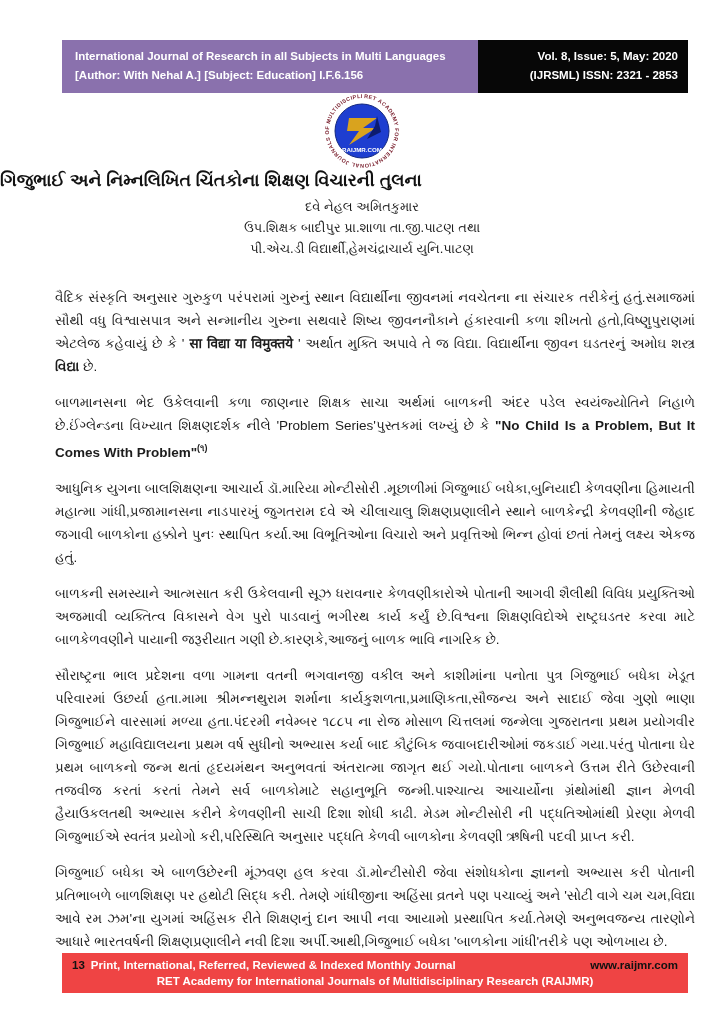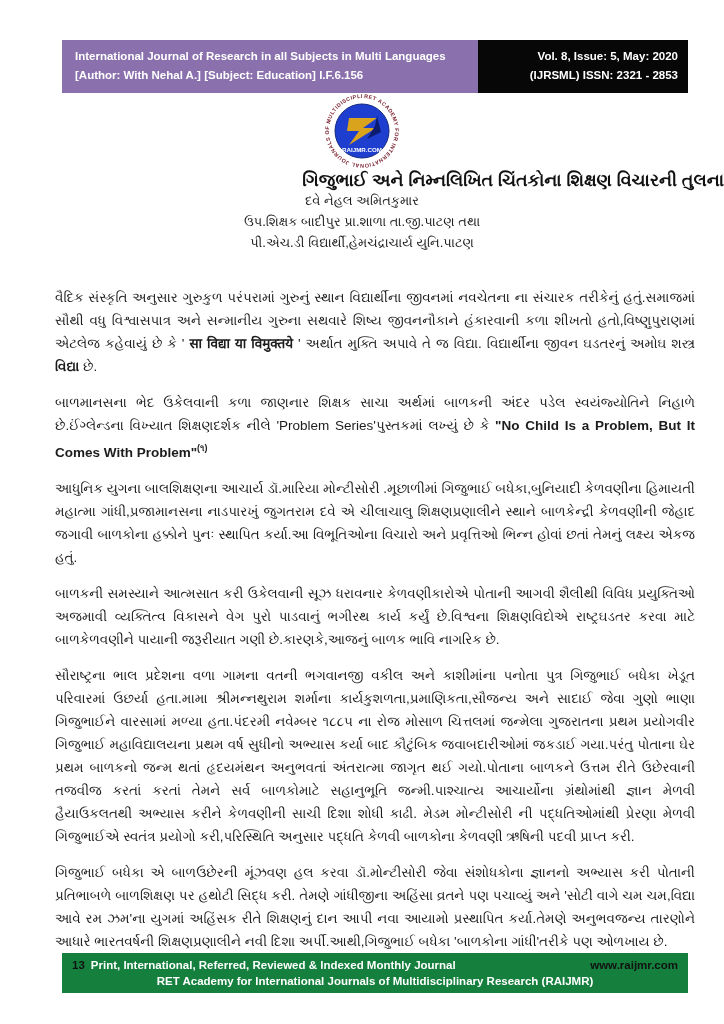--- a/index.html
+++ b/index.html
@@ -22,43 +22,43 @@
     padding:7px 10px 4px 0; box-sizing:border-box;
   }
   
   .logo-wrap {
     position:absolute; top:92px; left:0; width:100%;
     display:flex; justify-content:center;
   }
   
   .article-title {
     position:absolute; top:170px; left:0; width:100%;
-    text-align:right; font-size:17.5px; font-weight:bold; color:#111;
+    text-align:left; font-size:17.5px; font-weight:bold; color:#111;
     margin:0;
   }
   .authors {
-    position:absolute; top:190px; left:0; width:100%;
+    position:absolute; top:196px; left:0; width:100%;
     text-align:center; font-size:13px; line-height:21px; color:#1b1b1b;
   }
   
   .body {
     position:absolute; top:278px; left:55px; width:640px;
     font-size:13.5px; line-height:23px; text-align:justify; color:#1c1c1c;
   }
   .body p { margin:8px 0 13px 0; }
   .body h2 {
     margin:0; font-size:13.5px; line-height:23px; font-weight:bold;
     text-align:left;
   }
   .b { font-weight:bold; }
   .sup { vertical-align:super; font-size:9px; font-weight:bold; }
   
   .journal-footer {
     position:absolute; left:62px; top:953px; width:626px; height:40px;
-    background:#15803d; color:#ffffff; font-weight:bold; font-size:11.5px;
+    background:#ef4444; color:#ffffff; font-weight:bold; font-size:11.5px;
     line-height:16px; box-sizing:border-box; padding:4px 10px 0 10px;
   }
   .jf-row1 { display:flex; align-items:baseline; }
   .jf-pagenum { color:#111111; margin-right:6px; }
   .jf-label { color:#ffffff; }
   .jf-spacer { flex:1; }
   .jf-site { color:#111111; }
   .jf-row2 { text-align:center; color:#ffffff; }
 </style>
 </head>

